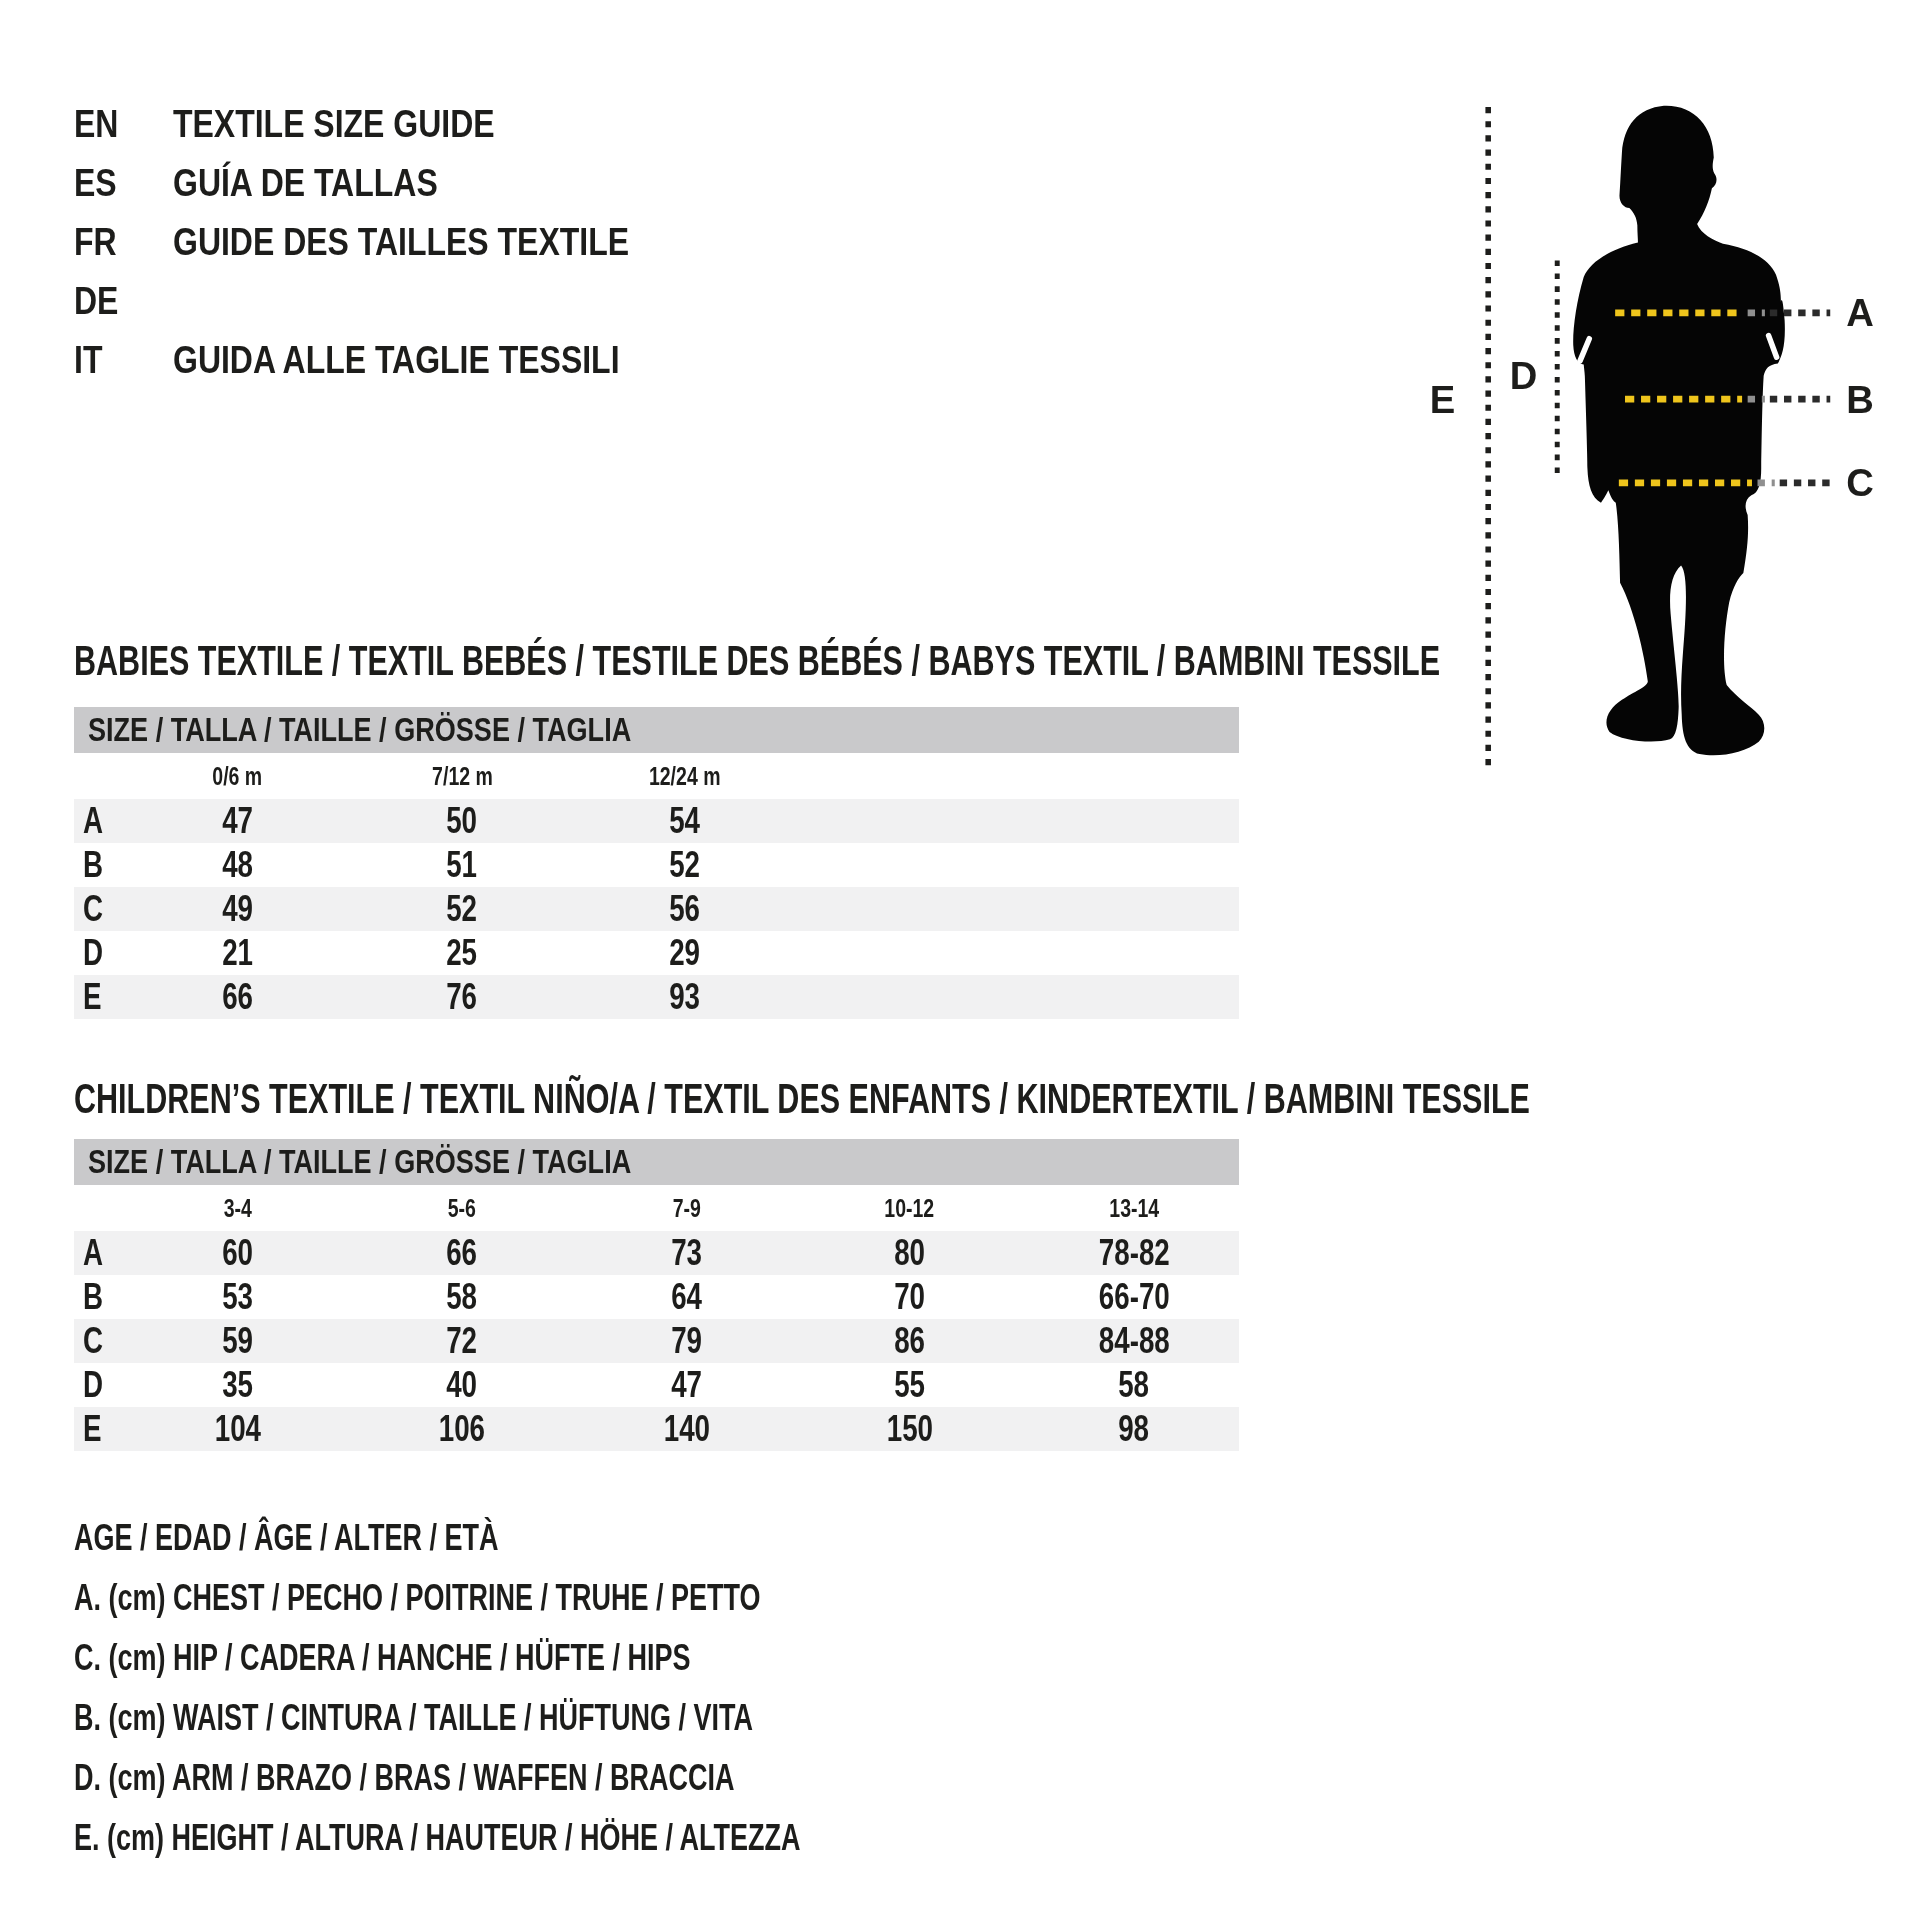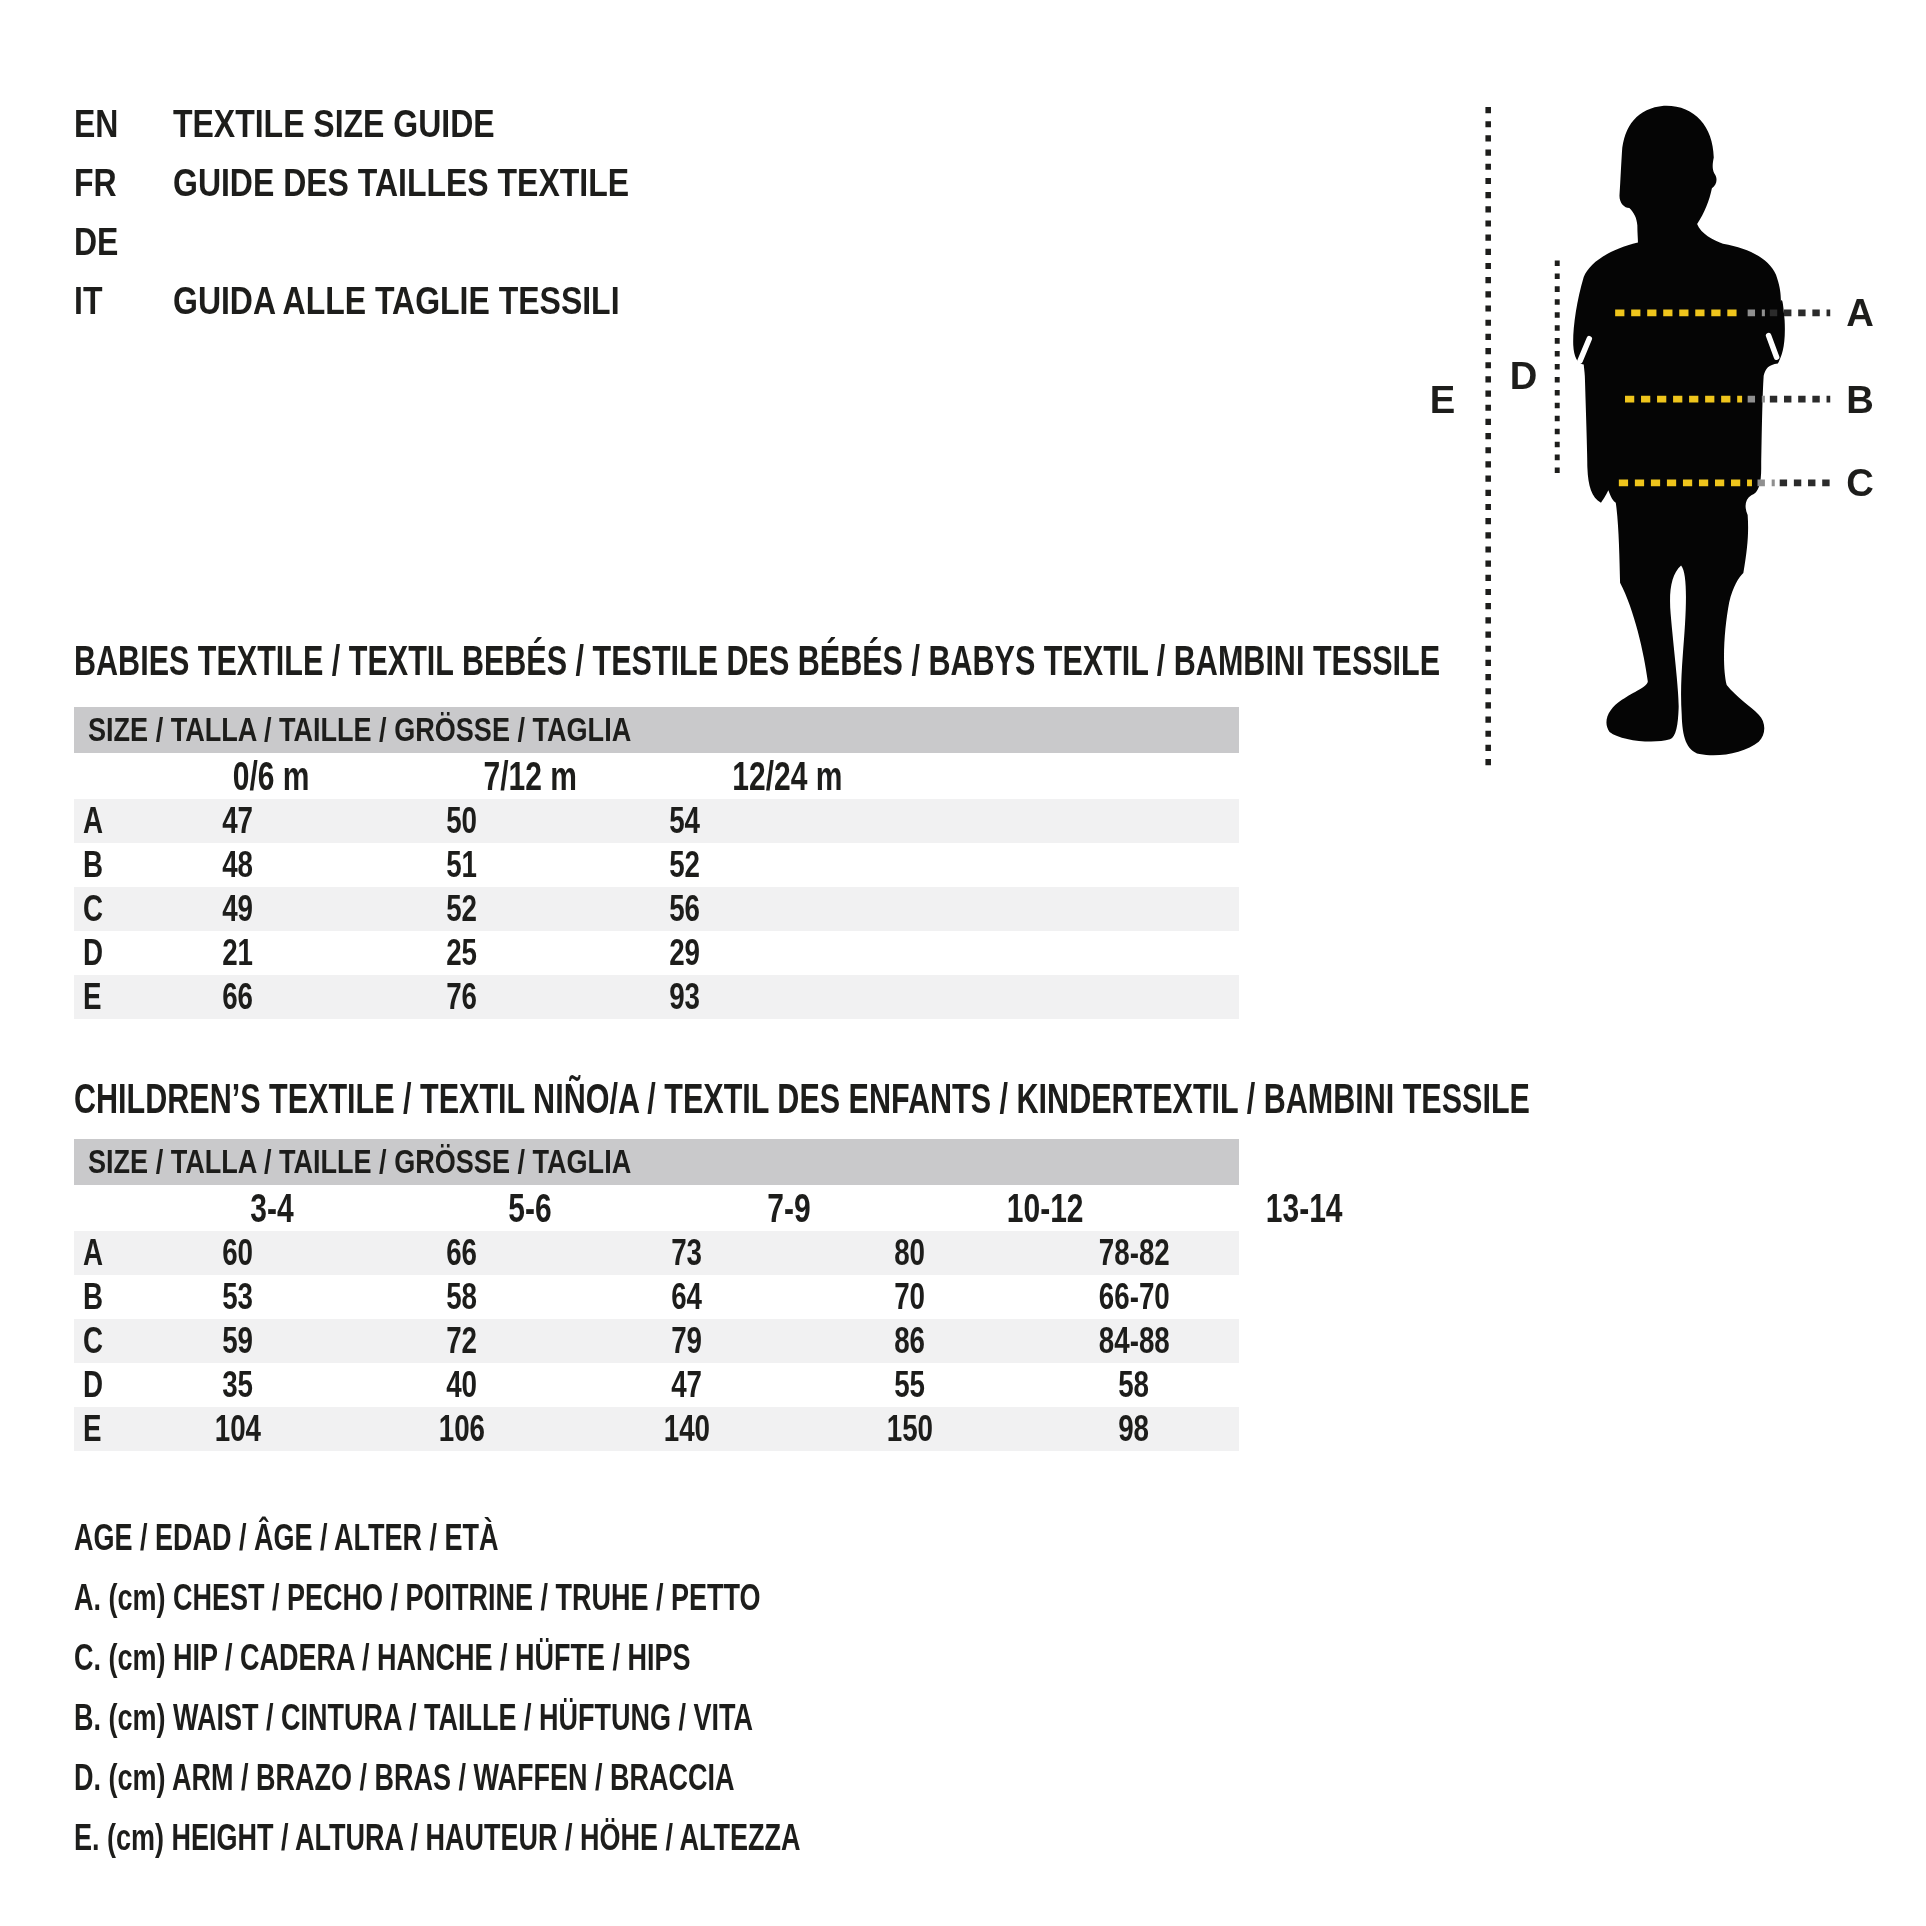--- a/index.html
+++ b/index.html
@@ -24,21 +24,21 @@
   .sect.babies{top:636px;}
   .sect.children{top:1074px;}
 
   
   .tbl{position:absolute;left:74px;width:1165px;}
   .tbl.babies{top:707px;}
   .tbl.children{top:1139px;}
   .bar{height:46px;line-height:46px;background:#c9c9cb;font-size:33px;font-weight:700;padding-left:14px;}
   .grid-b{display:grid;grid-template-columns:62px 203px 246px 200px 1fr;}
   .grid-c{display:grid;grid-template-columns:62px 203px 246px 203px 243px 206px 1fr;}
-  .colrow{height:46px;line-height:46px;font-size:40px;font-weight:700;background:#ffffff;gap:34px;}
+  .colrow{height:46px;line-height:46px;font-size:26px;font-weight:700;background:#ffffff;}
   .trow{height:44px;line-height:44px;font-size:37px;font-weight:700;}
   .alt{background:#f1f1f2;}
   .cell{text-align:center;}
   .lbl{text-align:left;padding-left:8.6px;}
 
   
   .legend{position:absolute;left:74px;top:1508px;}
   .legrow{height:60px;line-height:60px;font-size:36px;font-weight:700;}
 
   
@@ -47,20 +47,24 @@
 </style>
 </head>
 <body>
 
 <div class="page">
 
   <section class="lang">
     <div class="lrow">
       <span class="lcode"><span class="sx k82">EN</span></span>
       <span><span class="sx k82">TEXTILE SIZE GUIDE</span></span>
+    </div>
+    <div class="lrow">
+      <span class="lcode"><span class="sx k82">ES</span></span>
+      <span><span class="sx k82">GUÍA DE TALLAS</span></span>
     </div>
     <div class="lrow">
       <span class="lcode"><span class="sx k82">FR</span></span>
       <span><span class="sx k82">GUIDE DES TAILLES TEXTILE</span></span>
     </div>
     <div class="lrow">
       <span class="lcode"><span class="sx k82">DE</span></span>
     </div>
     <div class="lrow">
       <span class="lcode"><span class="sx k82">IT</span></span>

